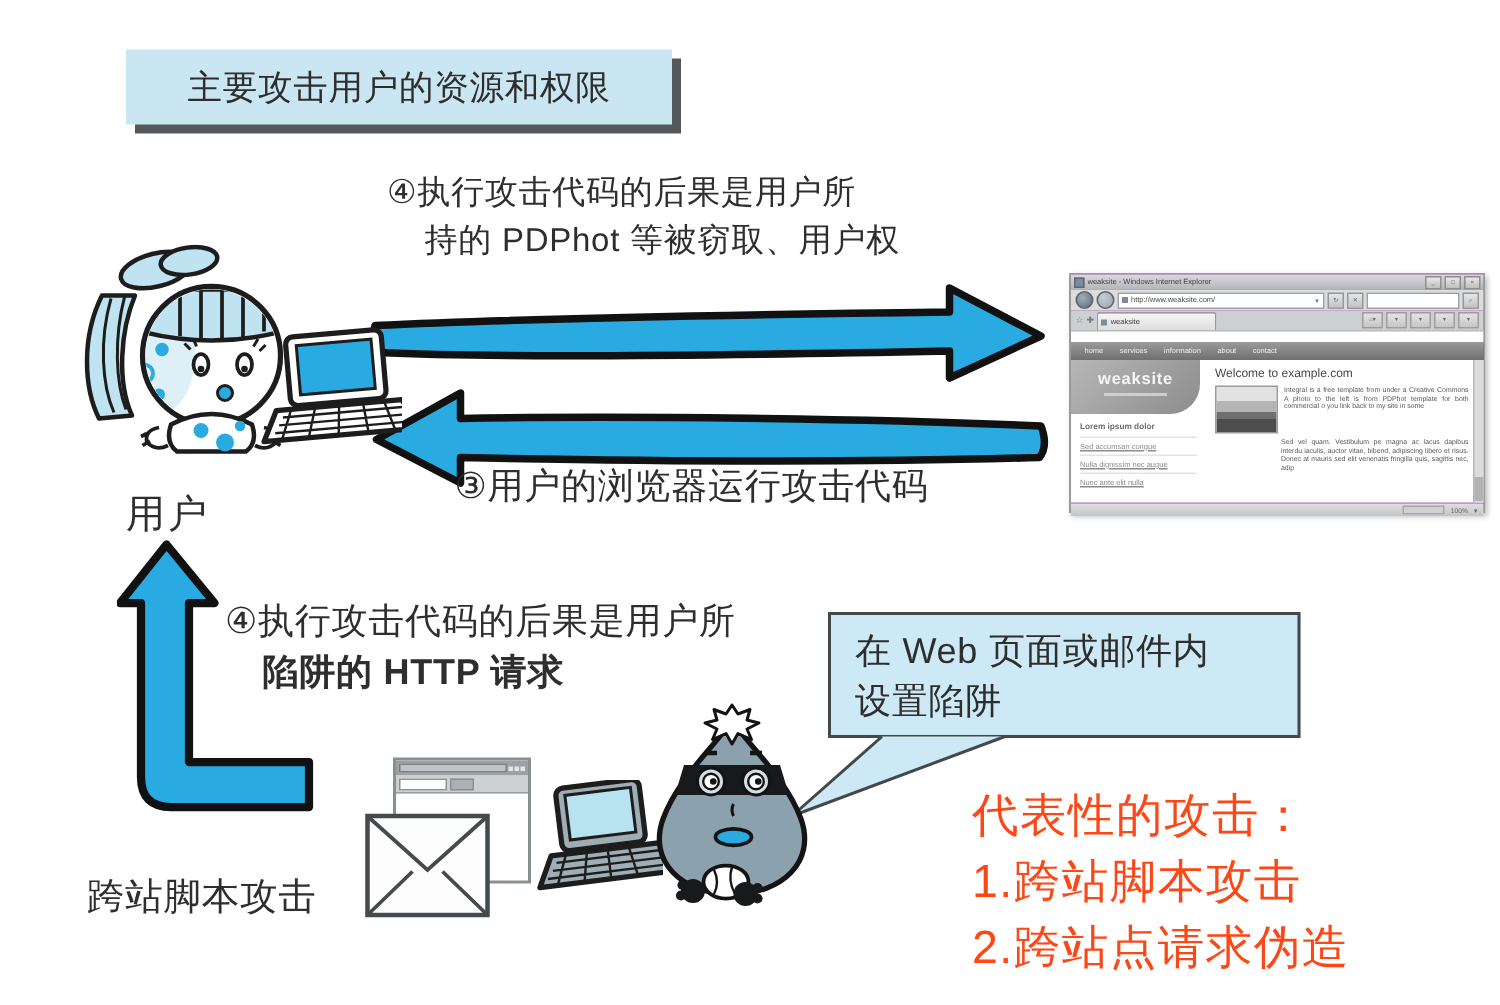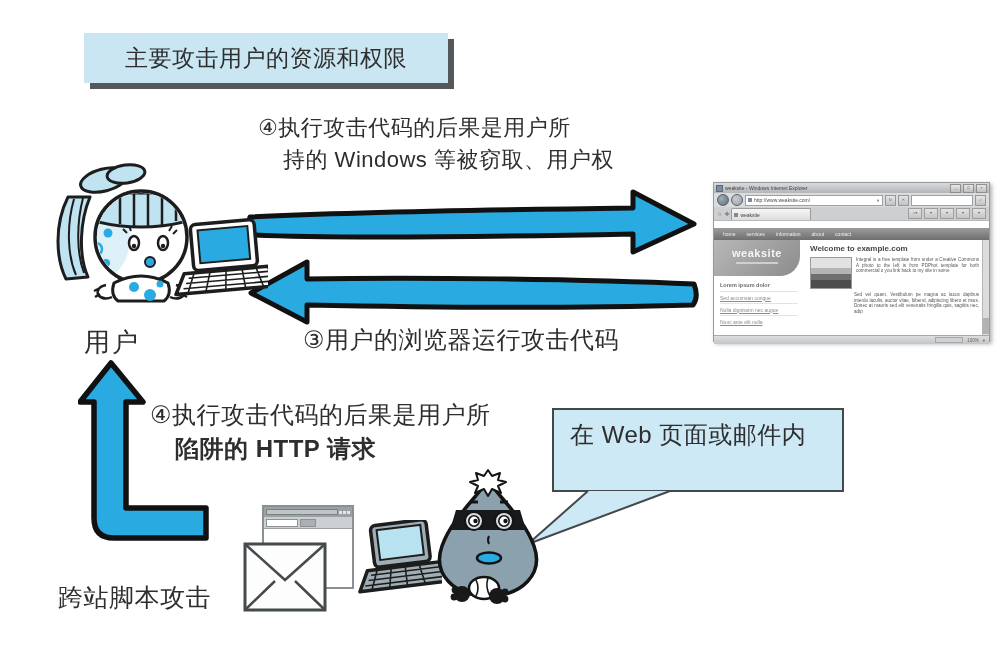--- a/index.html
+++ b/index.html
@@ -7,29 +7,29 @@
           font-family:"Liberation Sans","DejaVu Sans",sans-serif;color:#2b2b2b;}
   .abs{position:absolute;}
   .zh{color:#2e2e2e;letter-spacing:0.5px;}
   
   .title-box{left:48px;top:33px;width:364px;height:50px;background:#c9e6f2;
              box-shadow:6px 6px 0 #54585b;display:flex;align-items:center;justify-content:center;
              font-size:23px;margin-left:36px;}
   
   .step4{left:258px;top:112px;font-size:22px;line-height:32px;}
   .step4 .cont{padding-left:25px;}
-  .step3{left:303px;top:324px;font-size:24px;}
+  .step3{left:303px;top:308px;font-size:24px;}
   .step2{left:150px;top:398px;font-size:24px;line-height:34px;}
   .step2 .cont{padding-left:25px;font-weight:bold;}
   .step1{left:58px;top:581px;font-size:25px;}
   .actor-label{font-size:26px;letter-spacing:2px;}
   .user-label{left:84px;top:325px;}
   .attacker-label{left:406px;top:607px;}
   
-  .bubble{left:552px;top:408px;width:292px;height:84px;background:#cde9f5;
+  .bubble{left:552px;top:408px;width:315px;height:84px;background:#cde9f5;
           border:2px solid #43484b;box-sizing:border-box;font-size:24px;line-height:33px;
           padding:8px 0 0 16px;}
   
   .annotation{left:648px;top:522px;font-size:31px;line-height:44px;color:#fc4717;
               font-weight:500;letter-spacing:1px;}
   
   .browser{left:713px;top:182px;width:277px;height:160px;background:#a21caf;
            border:1px solid #9a9a9a;box-sizing:border-box;box-shadow:1.5px 2px 4px rgba(0,0,0,.3);
            filter:blur(0.3px);font-family:"Liberation Sans",sans-serif;}
   .b-title{height:10px;background:linear-gradient(#d8dadc,#b3b6b9);display:flex;align-items:center;
@@ -68,21 +68,21 @@
   .b-side{width:88px;flex:none;}
   .b-sitebox{width:86px;height:36px;background:linear-gradient(135deg,#b7b7b7,#8c8c8c);
              border-radius:0 0 20px 0;text-align:center;padding-top:7px;box-sizing:border-box;}
   .b-sitename{font-size:11px;font-weight:bold;color:#f6f6f6;letter-spacing:0.5px;}
   .b-tagline{width:42px;height:2px;background:#cfcfcf;margin:3px auto 0;}
   .b-sidepad{padding:6px 4px 0 6px;}
   .b-sidehead{font-size:5.5px;font-weight:bold;color:#6b6b6b;margin-bottom:3px;}
   .b-sidelink{font-size:5px;color:#8b8b8b;text-decoration:underline;padding:2.5px 0;
               border-top:1px solid #e3e3e3;}
   .b-main{flex:1;padding:4px 10px 0 8px;}
-  .b-h1{font-size:8px;font-weight:bold;color:#484848;margin-bottom:4px;}
+  .b-h1{font-size:8px;font-weight:normal;color:#484848;margin-bottom:4px;}
   .b-row{display:flex;gap:4px;}
   .b-thumb{width:40px;height:30px;flex:none;border:1px solid #9a9a9a;
            background:linear-gradient(#e2e2e2 0 32%,#b4b4b4 32% 55%,#6f6f6f 55% 72%,#4d4d4d 72% 100%);}
   .b-p{font-size:4.6px;line-height:5.7px;color:#575757;text-align:justify;}
   .b-p2{margin-top:3px;margin-left:44px;}
   .b-scroll{position:absolute;right:0;top:0;bottom:0;width:6px;background:#dcdcdc;
             border-left:1px solid #b5b5b5;}
   .b-scroll .thumb{position:absolute;left:0;right:0;bottom:1px;height:16px;background:#b2b2b2;}
   .b-status{height:8px;background:linear-gradient(#dcdee0,#c3c6c8);display:flex;align-items:center;
             justify-content:flex-end;gap:4px;padding:0 4px;border-top:1px solid #aaa;}
@@ -103,21 +103,21 @@
 <body>
 
 <div id="canvas">
 
   <div class="abs title-box zh">
     <span>主要攻击用户的资源和权限</span>
   </div>
 
   <div class="abs step4 zh">
     <div>④执行攻击代码的后果是用户所</div>
-    <div class="cont">持的 Windows 等被窃取、用户权</div>
+    <div class="cont">持的 PDPhot 等被窃取、用户权</div>
   </div>
 
   <svg class="abs" style="left:243px;top:186px;" width="458" height="70" viewBox="0 0 458 70">
     <path d="M7,31 C90,27 230,24 390,22 L390,6 L451,38 L390,66 L390,48 C240,51 95,53 9,49 Q3,45 7,31 Z" fill="#29abe2" stroke="#111" stroke-width="5" stroke-linejoin="round"></path>
   </svg>
 
   <svg class="abs" style="left:243px;top:254px;" width="458" height="76" viewBox="0 0 458 76">
     <path d="M451,30 C340,25 170,23 64,25 L64,8 L8,39 L64,68 L64,51 C210,54 345,54 450,51 Q456,43 451,30 Z" fill="#29abe2" stroke="#111" stroke-width="5" stroke-linejoin="round"></path>
   </svg>
 
@@ -190,20 +190,21 @@
     <path d="M33,3 L65,42 L48,42 L48,148 L128,148 L128,178 L36,178 Q16,178 16,158 L16,42 L2,42 Z" fill="#29abe2" stroke="#111" stroke-width="5.5" stroke-linejoin="round"></path>
   </svg>
 
   <div class="abs step2 zh">
     <div>④执行攻击代码的后果是用户所</div>
     <div class="cont">陷阱的 HTTP 请求</div>
   </div>
 
   <div class="abs bubble zh">
     <div>在 Web 页面或邮件内</div>
+    <div>设置陷阱</div>
   </div>
   <svg class="abs" style="left:518px;top:490px;" width="170" height="60" viewBox="0 0 170 60">
     <path d="M70,1 L10,54 L152,1" fill="#cde9f5" stroke="#43484b" stroke-width="2" stroke-linejoin="round"></path>
   </svg>
 
   <div class="abs step1 zh">
     <span>跨站脚本攻击</span>
   </div>
 
   <div class="abs winicon">
@@ -263,20 +264,25 @@
       <circle cx="44" cy="126" r="8" fill="#17191b"></circle>
       <circle cx="37" cy="122" r="3.4" fill="#17191b"></circle>
       <circle cx="36" cy="129" r="3.4" fill="#17191b"></circle>
       <circle cx="79" cy="128" r="8" fill="#17191b"></circle>
       <circle cx="87" cy="124" r="3.4" fill="#17191b"></circle>
       <circle cx="87" cy="131" r="3.4" fill="#17191b"></circle>
     </g>
   </svg>
 
 
+  <div class="abs annotation">
+    <div>代表性的攻击：</div>
+    <div>1.跨站脚本攻击</div>
+    <div>2.跨站点请求伪造</div>
+  </div>
 
   <div class="abs browser">
     <div class="b-title">
       <div class="fav"></div>
       <div class="ttl">weaksite - Windows Internet Explorer</div>
       <div class="wbtn">_</div>
       <div class="wbtn">□</div>
       <div class="wbtn">×</div>
     </div>
     <div class="b-addr">

